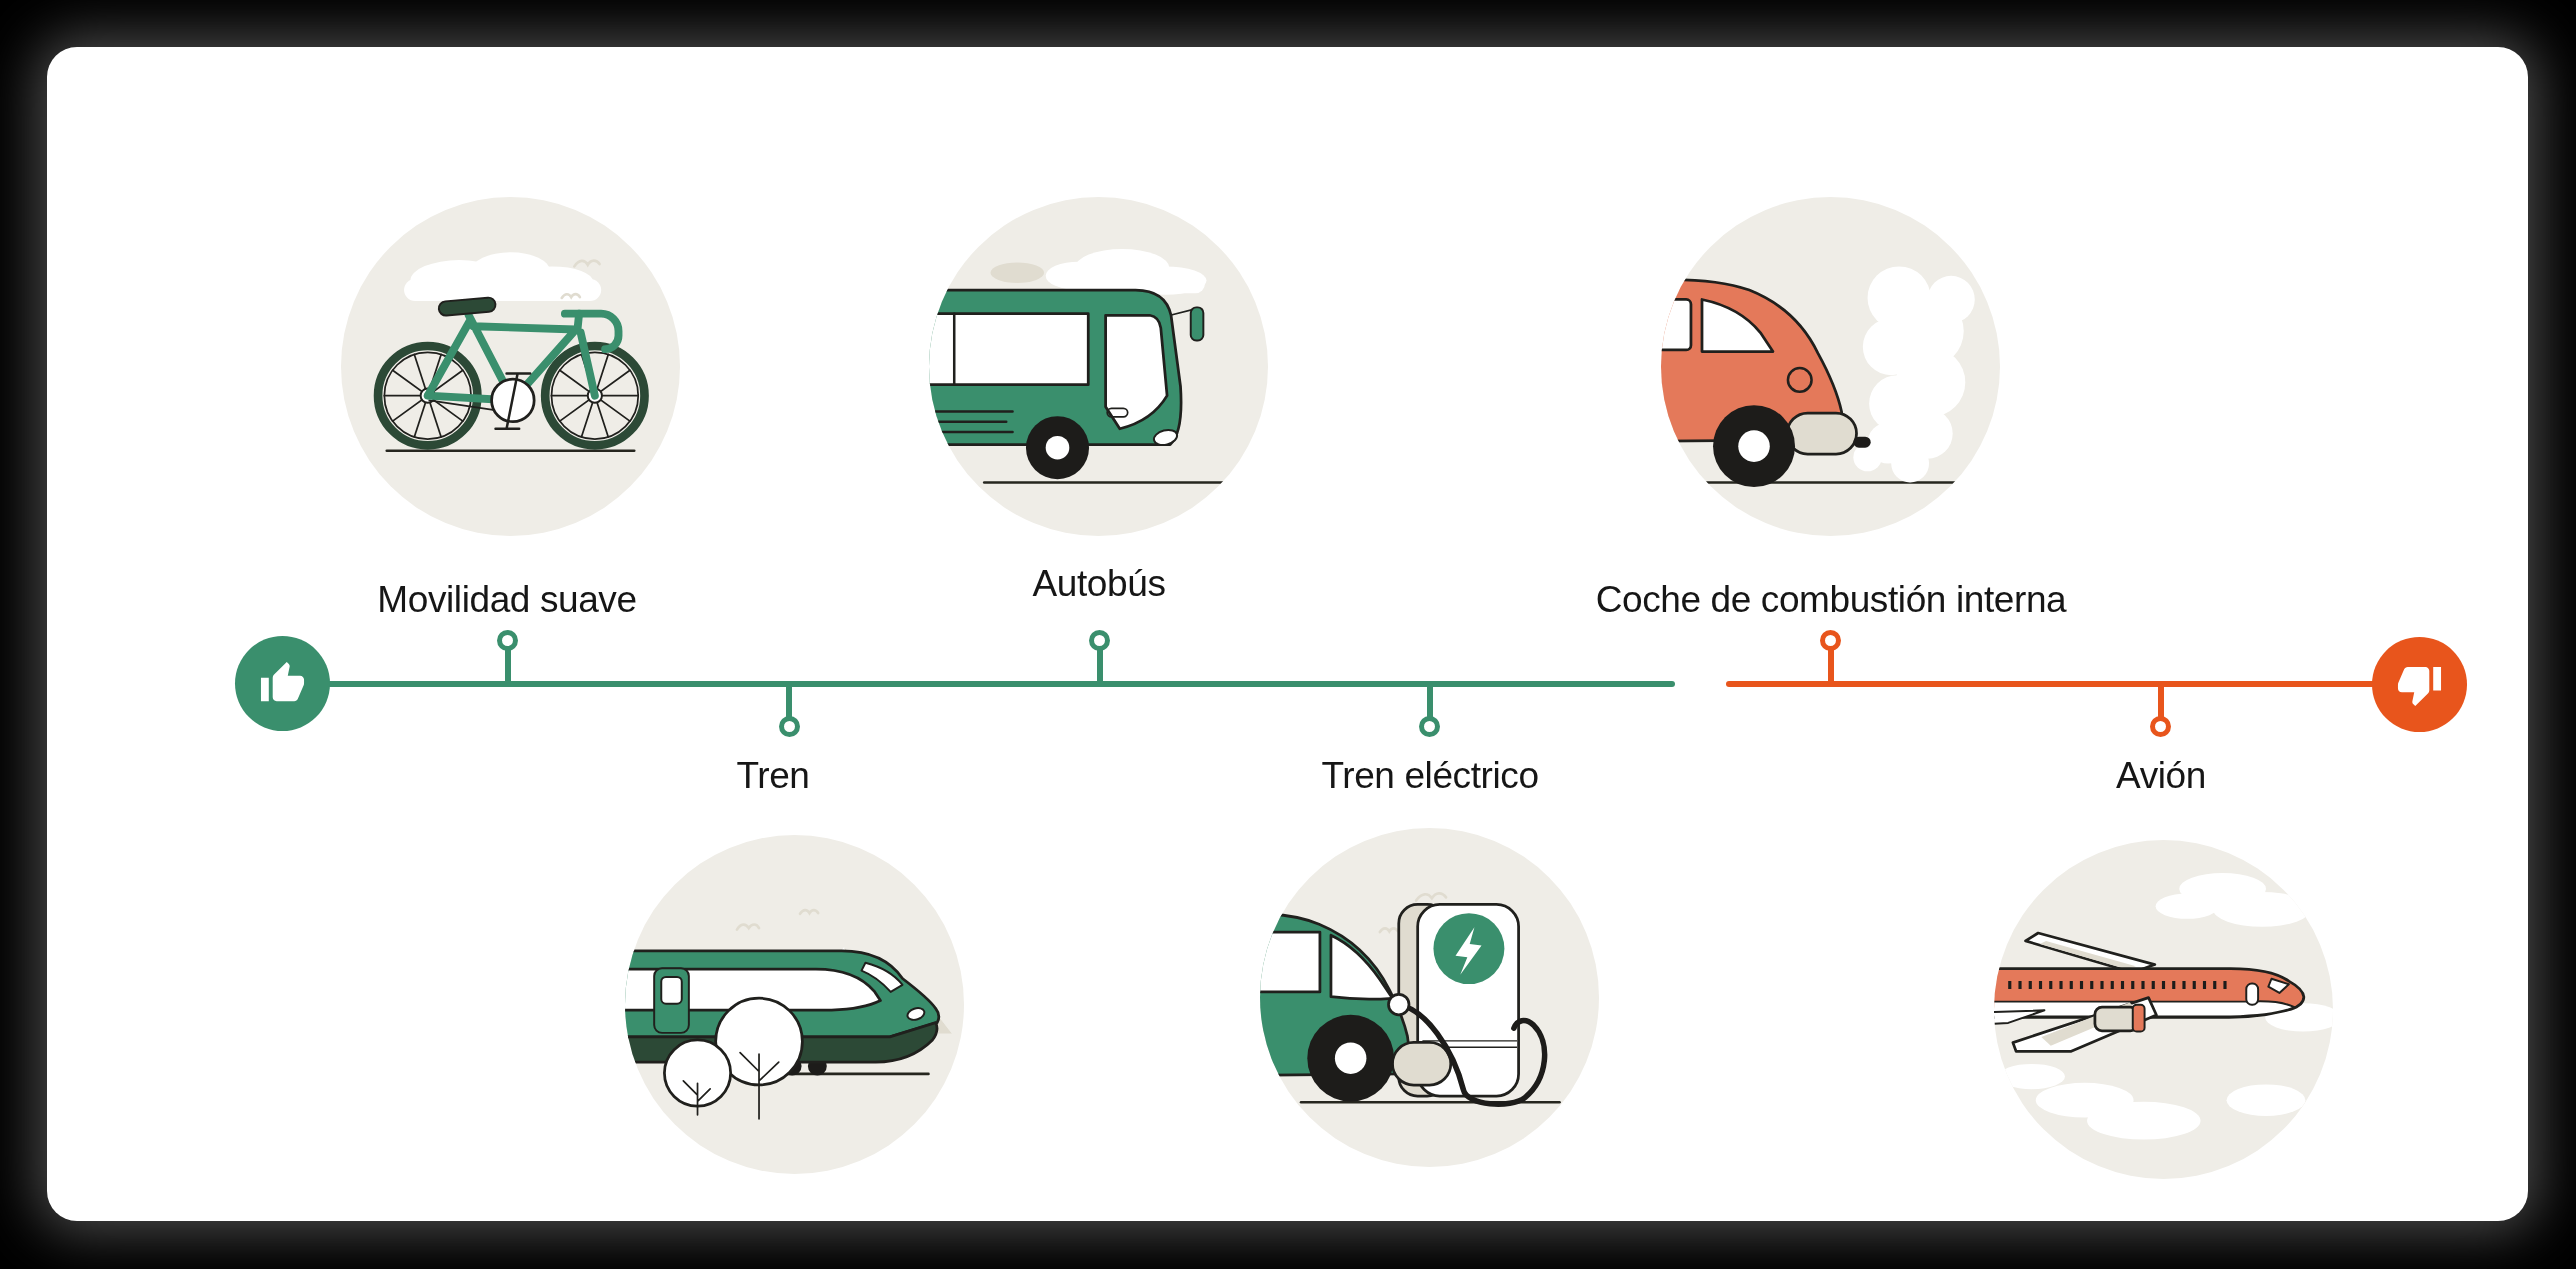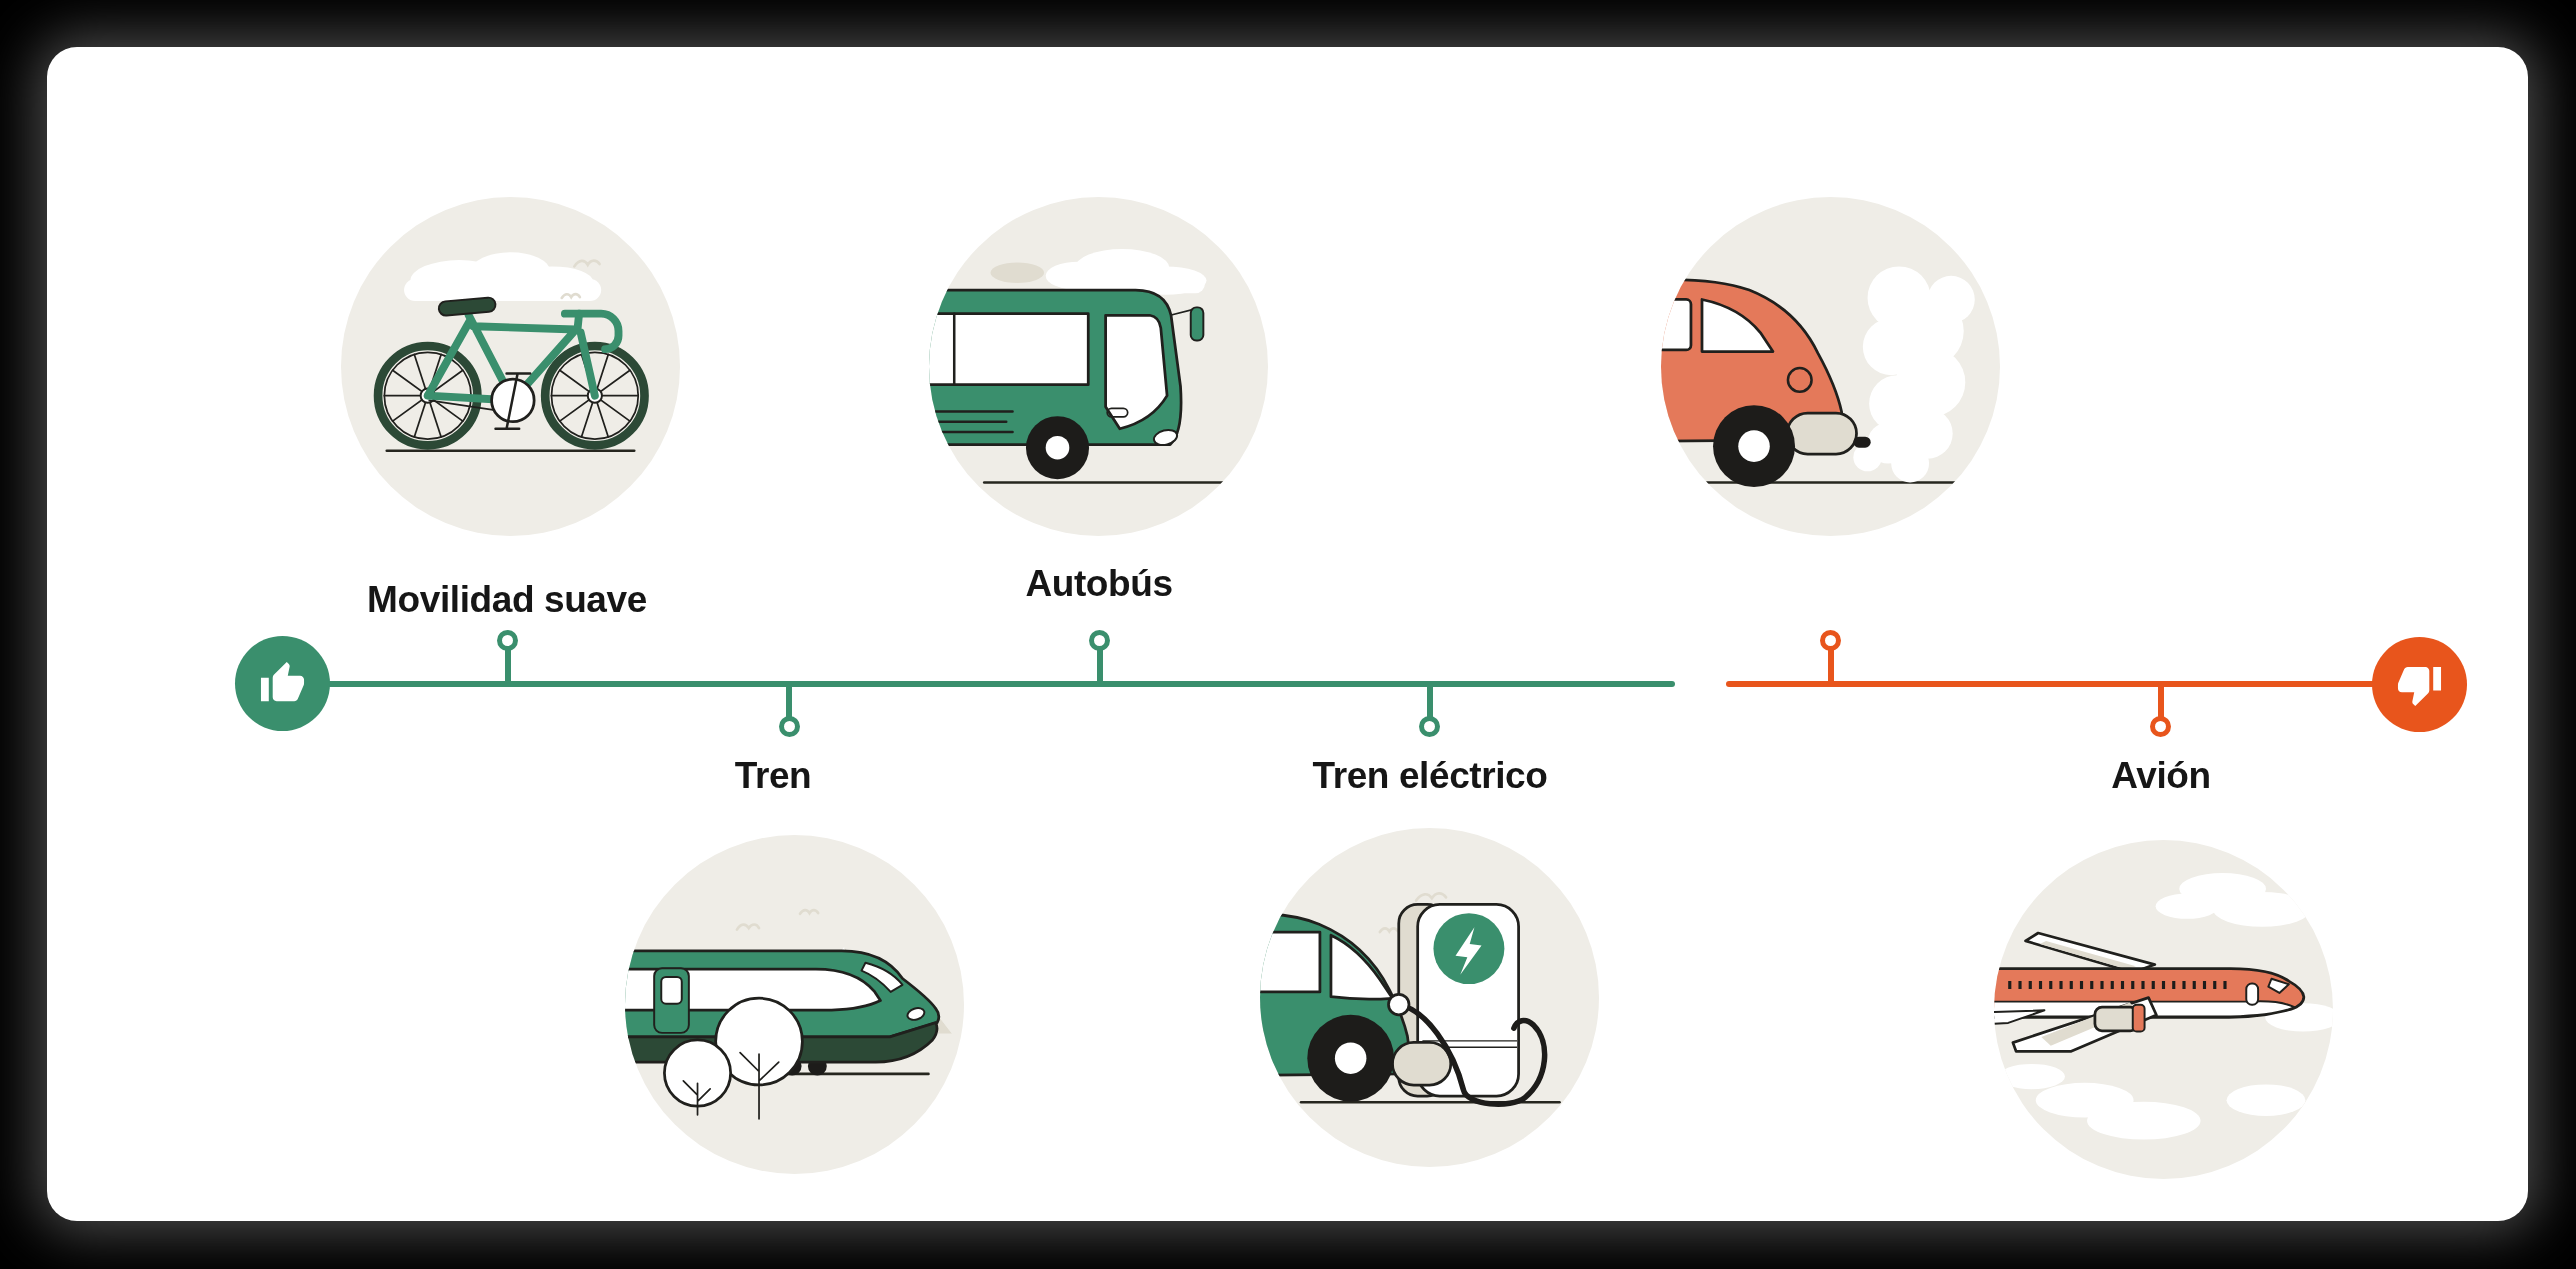--- a/index.html
+++ b/index.html
@@ -25,21 +25,21 @@
   .badge svg{width:47px;height:47px;fill:#fff}
   .stem{position:absolute;width:5.5px}
   .ring{position:absolute;width:21px;height:21px;border-radius:50%;
     border:5.5px solid;background:#fff}
   .green{background:var(--green);border-color:var(--green)}
   .ring.green{background:#fff}
   .orangec{background:var(--orange);border-color:var(--orange)}
   .ring.orangec{background:#fff}
   
   .label{position:absolute;transform:translate(-50%,-50%);white-space:nowrap;
-    font-weight:700;font-size:37px;letter-spacing:-0.4px;color:var(--label);line-height:1}
+    font-weight:400;font-size:37px;letter-spacing:-0.4px;color:var(--label);line-height:1}
   
   .illus{position:absolute;width:339px;height:339px;border-radius:50%;
     overflow:hidden;background:var(--beige)}
   .illus svg{position:absolute;inset:0;width:339px;height:339px}
   
   .fw{fill:#fff}.fg{fill:var(--green)}.fdg{fill:var(--dgreen)}.fsa{fill:var(--salmon)}
   .fbe2{fill:var(--beige2)}.fbk{fill:#1D1C1A}
   .st2{stroke:var(--ink);stroke-width:2.5;stroke-linejoin:round;stroke-linecap:round}
   .st3{stroke:var(--ink);stroke-width:3.5;stroke-linejoin:round;stroke-linecap:round}
   .sk2{fill:none;stroke:var(--ink);stroke-width:2.2;stroke-linejoin:round;stroke-linecap:round}
@@ -78,20 +78,21 @@
     <div class="badge badge-bad">
       <svg viewBox="0 0 24 24">
         <path d="M15 3H6c-.83 0-1.54.5-1.84 1.22l-3.02 7.05c-.09.23-.14.47-.14.73v2c0 1.1.9 2 2 2h6.31l-.95 4.57-.03.32c0 .41.17.79.44 1.06L9.83 23l6.59-6.59c.36-.36.58-.86.58-1.41V5c0-1.1-.9-2-2-2zm4 0v12h4V3h-4z"></path>
       </svg>
     </div>
 
     <div class="label" style="left:460px;top:552px">Movilidad suave</div>
     <div class="label" style="left:726px;top:728px">Tren</div>
     <div class="label" style="left:1052px;top:536px">Autobús</div>
     <div class="label" style="left:1383px;top:728px">Tren eléctrico</div>
+    <div class="label" style="left:1784px;top:552px">Coche de combustión interna</div>
     <div class="label" style="left:2114px;top:728px">Avión</div>
 
     <div class="illus" style="left:294px;top:150px">
       <svg viewBox="0 0 430 430">
         <defs>
           <g id="bwheel">
             <circle r="63" fill="none" stroke="var(--dgreen)" stroke-width="11"></circle>
             <circle r="55" class="sk2"></circle>
             <line x1="55" y1="0" x2="-55" y2="0" class="sk2"></line>
             <line x1="44.5" y1="32.3" x2="-44.5" y2="-32.3" class="sk2"></line>

